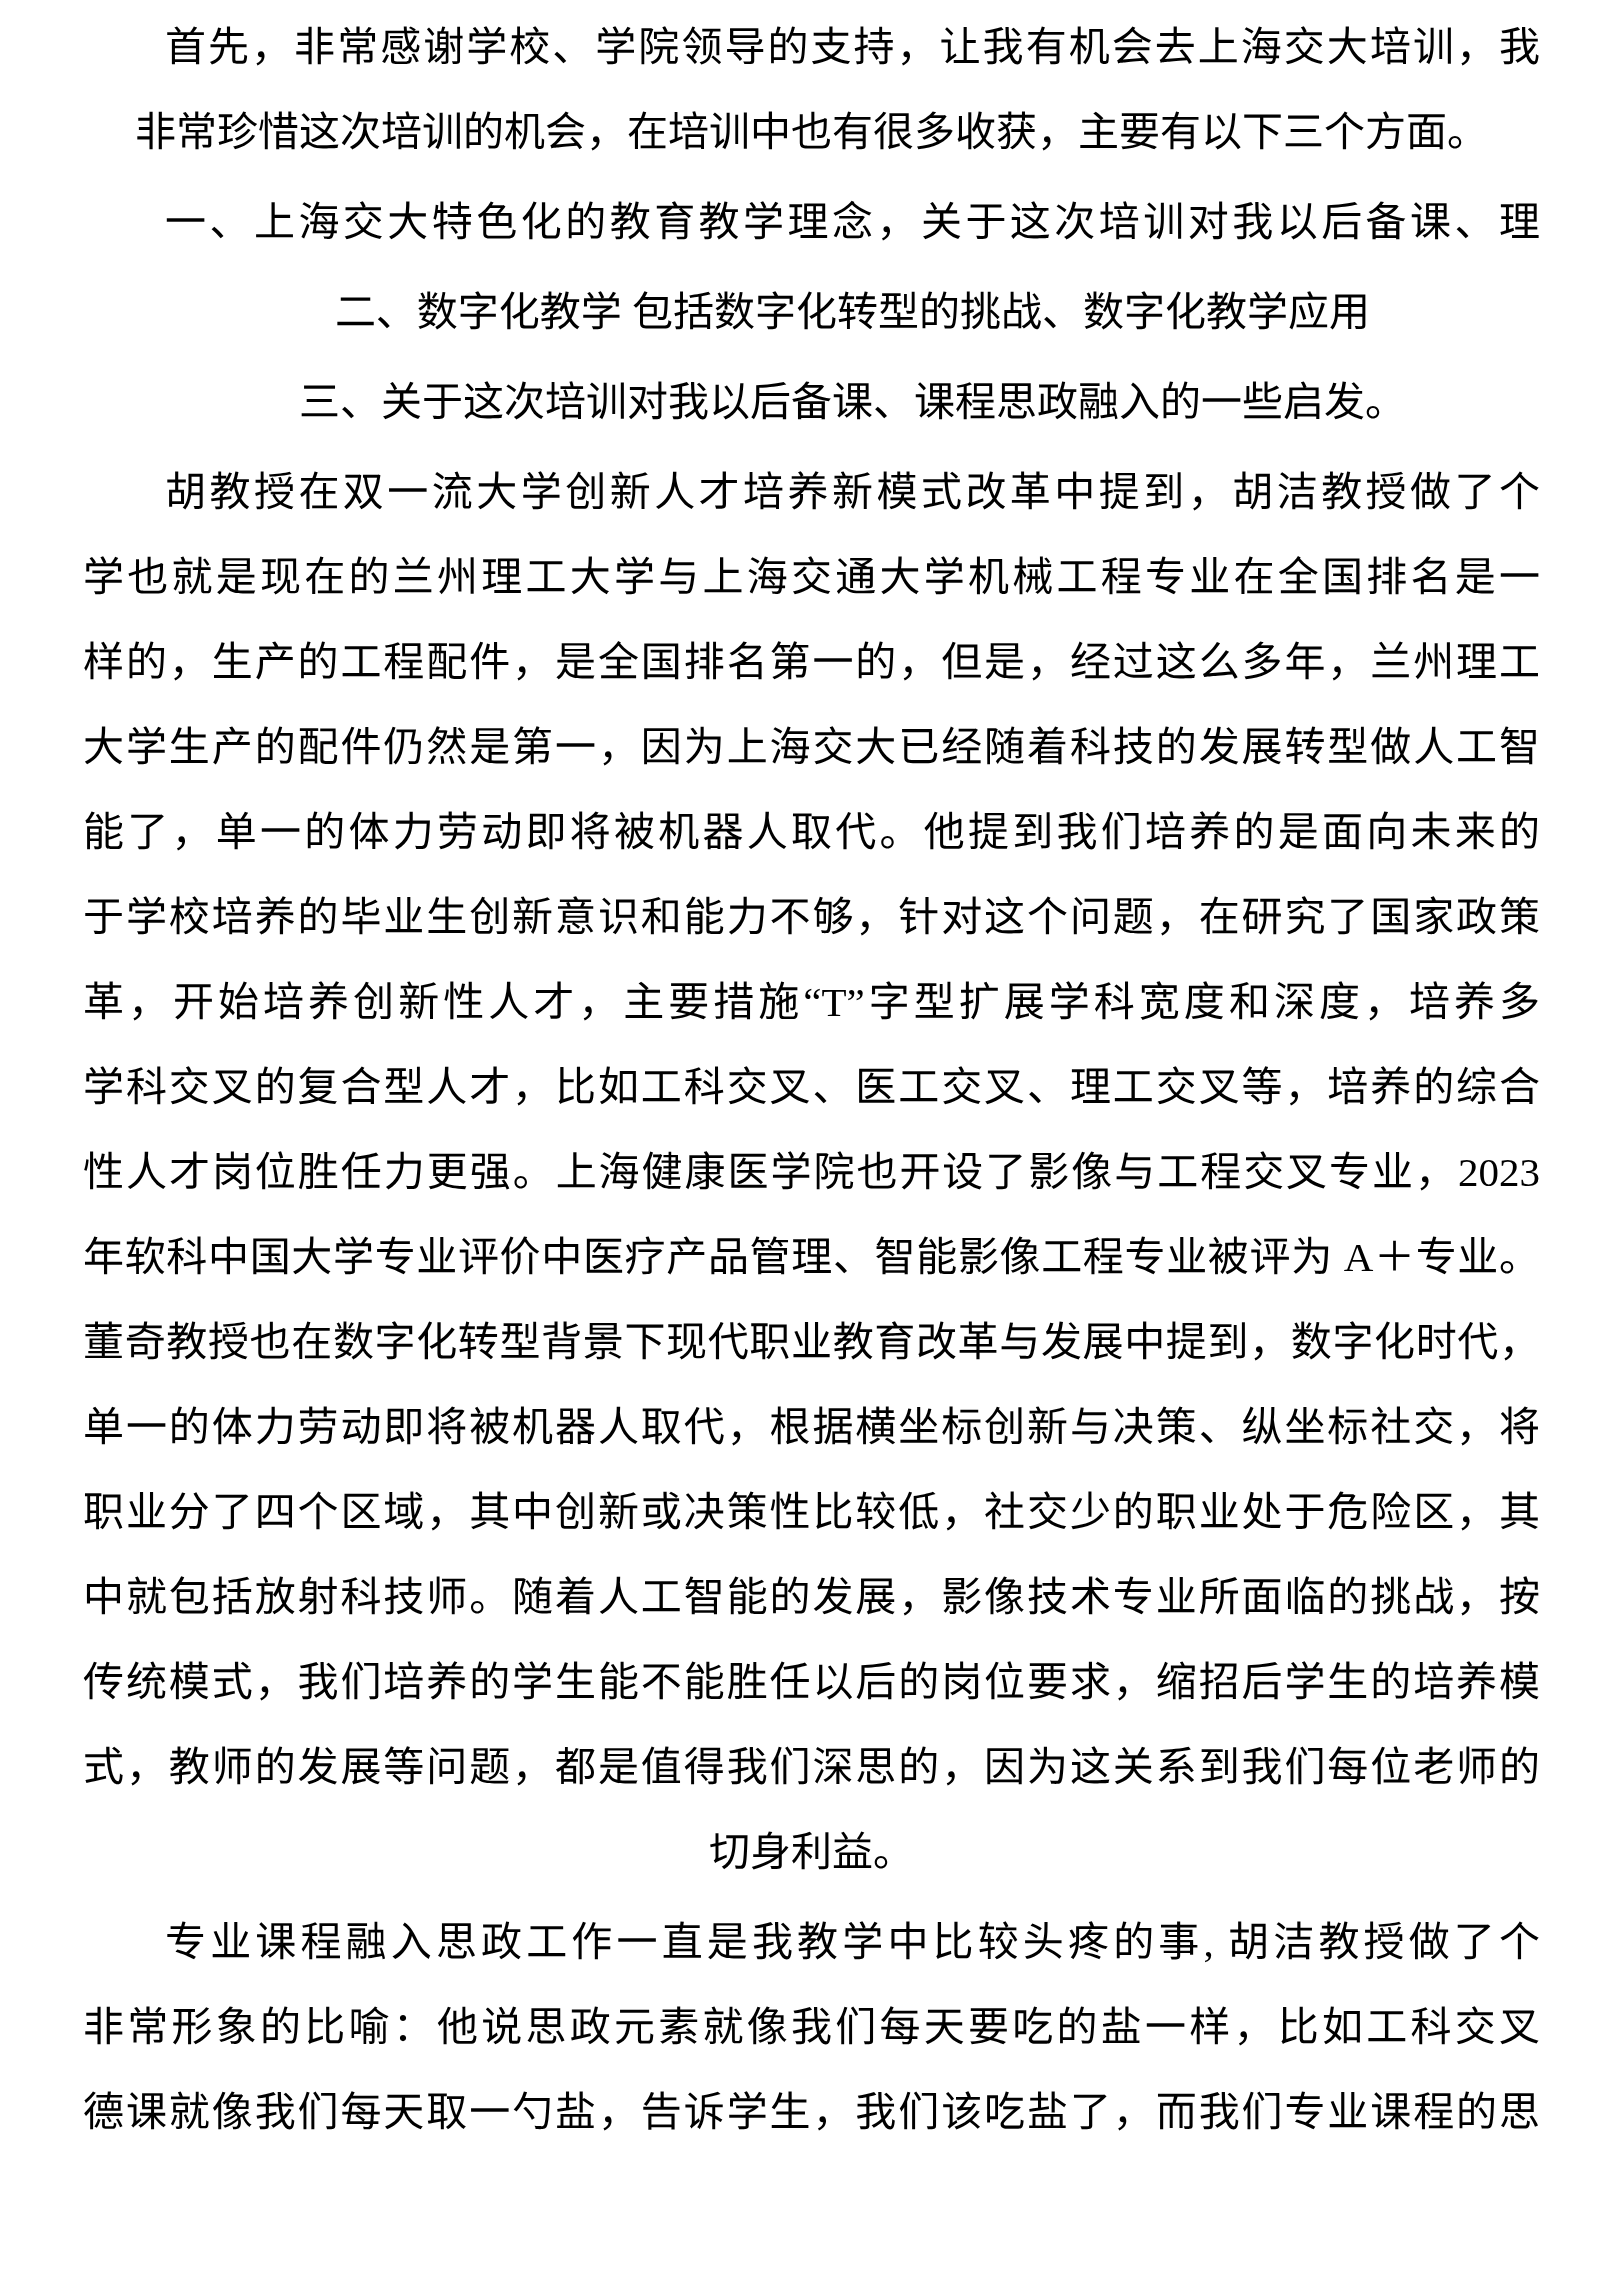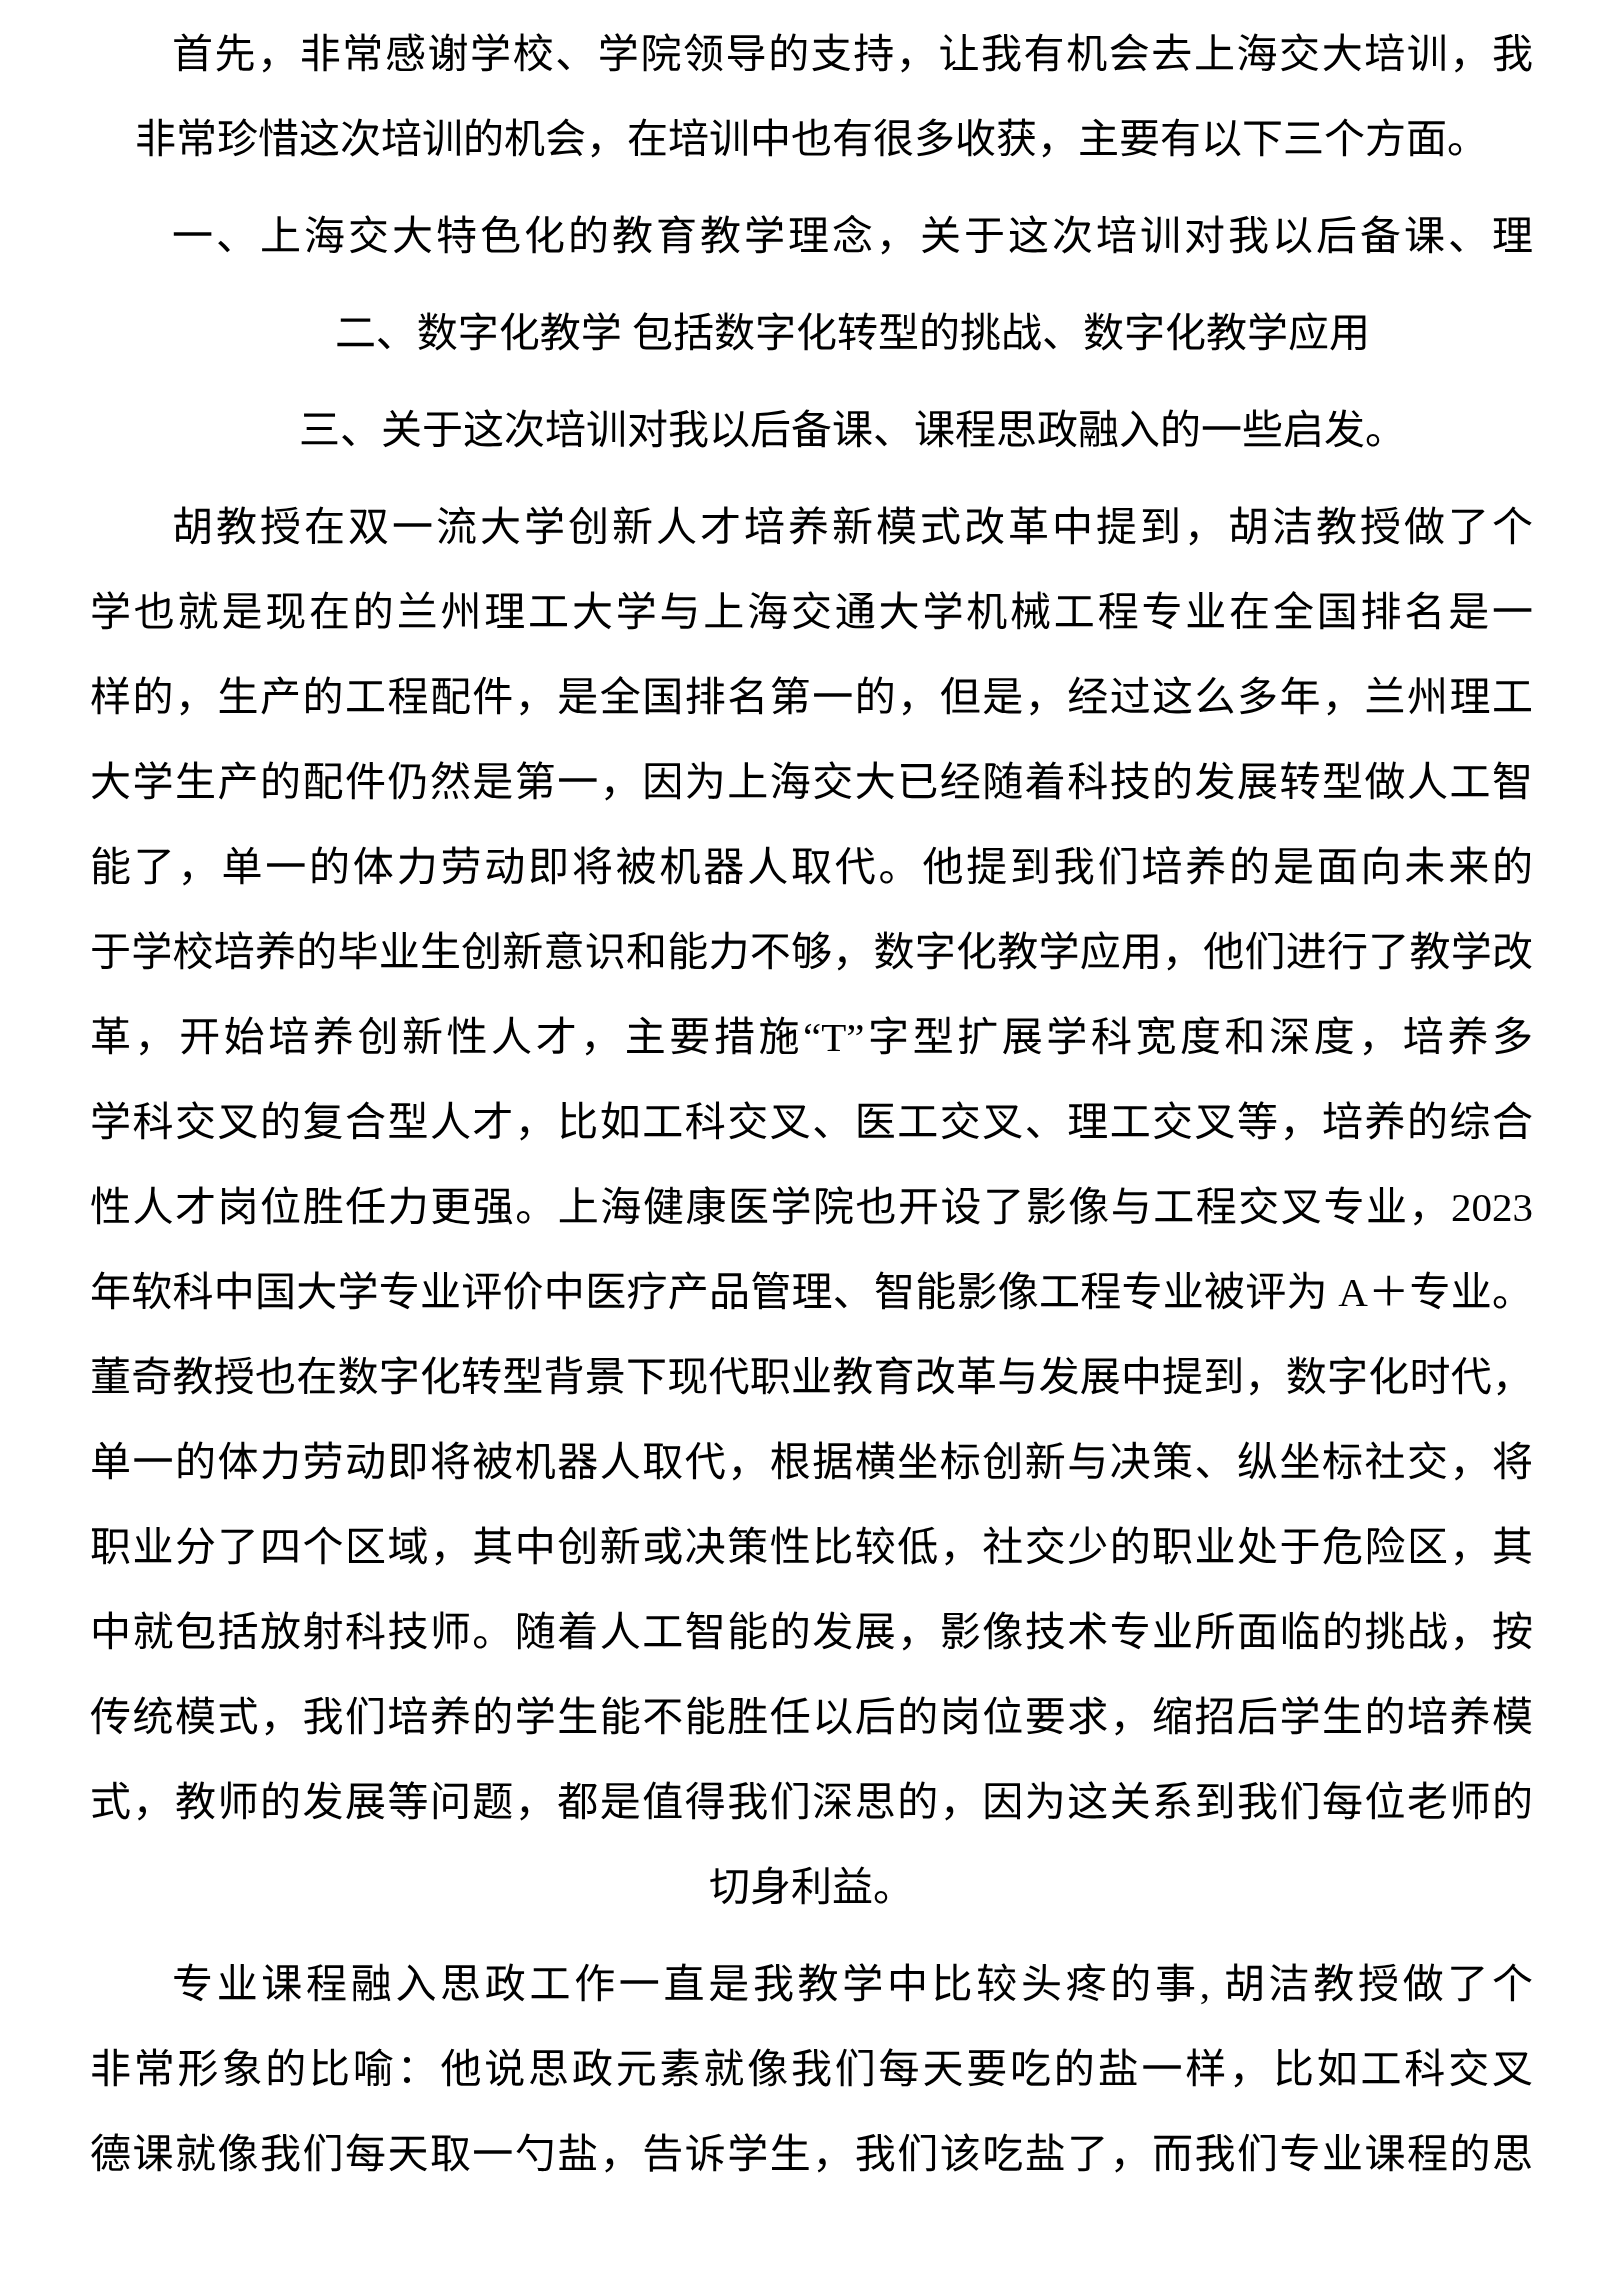--- a/index.html
+++ b/index.html
@@ -15,21 +15,21 @@
     color: #000000;
     overflow: hidden;
     box-sizing: border-box;
     padding: 0 78px;
     font-family: "Liberation Serif", "DejaVu Serif", serif;
     font-size: 41px;
     line-height: 85px;
     font-weight: 400;
   }
   .paragraph {
-    margin: 12px;
+    margin: 5px;
     padding: 0;
   }
   .tl {
     white-space: pre-wrap;
     text-align: center;
     overflow: hidden;
     height: 85px;
   }
   .tl.j {
     text-align: justify;
@@ -56,21 +56,21 @@
       </div>
       <div class="paragraph">
         <div class="tl indent">三、关于这次培训对我以后备课、课程思政融入的一些启发。</div>
       </div>
       <div class="paragraph">
         <div class="tl j indent">胡教授在双一流大学创新人才培养新模式改革中提到，胡洁教授做了个</div>
         <div class="tl j">学也就是现在的兰州理工大学与上海交通大学机械工程专业在全国排名是一</div>
         <div class="tl j">样的，生产的工程配件，是全国排名第一的，但是，经过这么多年，兰州理工</div>
         <div class="tl j">大学生产的配件仍然是第一，因为上海交大已经随着科技的发展转型做人工智</div>
         <div class="tl j">能了，单一的体力劳动即将被机器人取代。他提到我们培养的是面向未来的</div>
-        <div class="tl j">于学校培养的毕业生创新意识和能力不够，数字化教学应用，他们进行了教学改</div>
+        <div class="tl j">于学校培养的毕业生创新意识和能力不够，针对这个问题，在研究了国家政策</div>
         <div class="tl j">革，开始培养创新性人才，主要措施“T”字型扩展学科宽度和深度，培养多</div>
         <div class="tl j">学科交叉的复合型人才，比如工科交叉、医工交叉、理工交叉等，培养的综合</div>
         <div class="tl j">性人才岗位胜任力更强。上海健康医学院也开设了影像与工程交叉专业，2023</div>
         <div class="tl j">年软科中国大学专业评价中医疗产品管理、智能影像工程专业被评为 A＋专业。</div>
         <div class="tl j">董奇教授也在数字化转型背景下现代职业教育改革与发展中提到，数字化时代，</div>
         <div class="tl j">单一的体力劳动即将被机器人取代，根据横坐标创新与决策、纵坐标社交，将</div>
         <div class="tl j">职业分了四个区域，其中创新或决策性比较低，社交少的职业处于危险区，其</div>
         <div class="tl j">中就包括放射科技师。随着人工智能的发展，影像技术专业所面临的挑战，按</div>
         <div class="tl j">传统模式，我们培养的学生能不能胜任以后的岗位要求，缩招后学生的培养模</div>
         <div class="tl j">式，教师的发展等问题，都是值得我们深思的，因为这关系到我们每位老师的</div>

